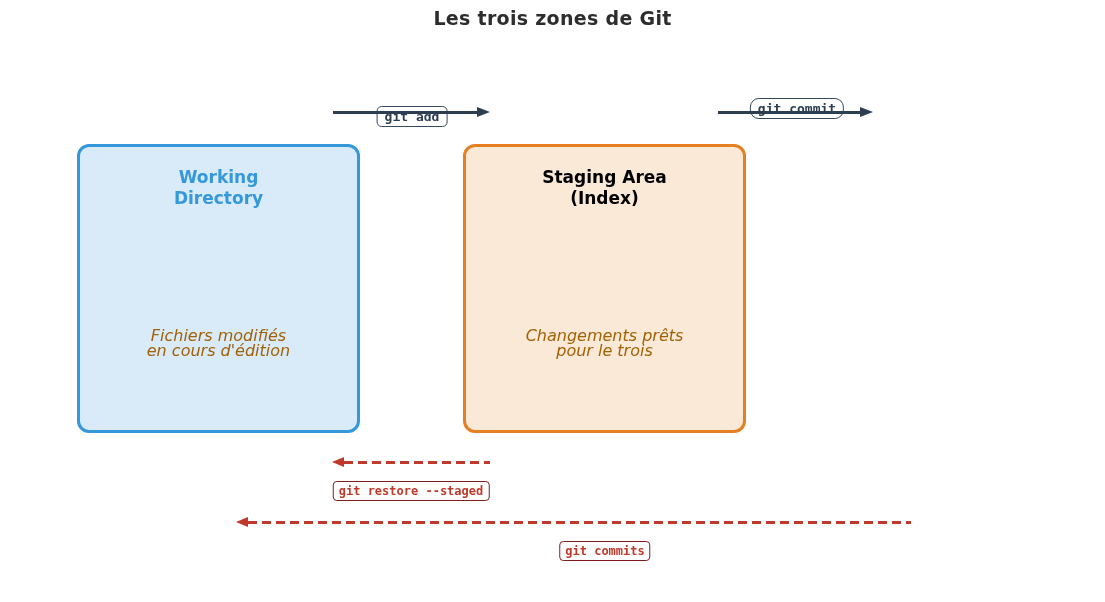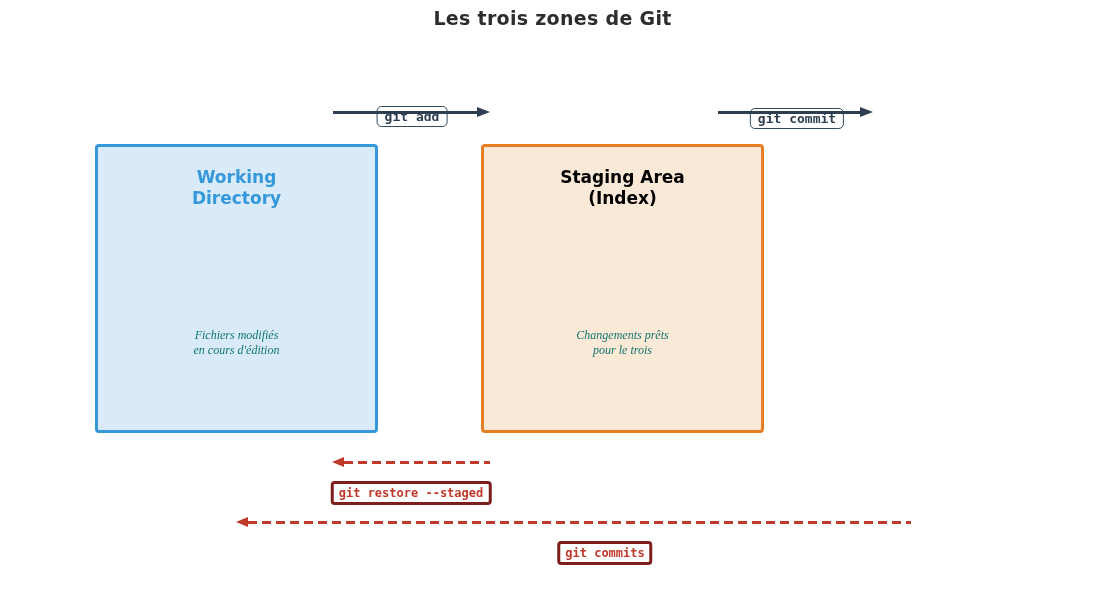--- a/index.html
+++ b/index.html
@@ -39,21 +39,21 @@
   .cmd-dark {
     font-size: 13px;
     color: #2c3e50;
     border: 1.5px solid #34495e;
     padding: 2px 7px;
     margin-top: 27px;
   }
   .cmd-red {
     font-size: 12px;
     color: #c0392b;
-    border: 3px solid #7f1d1d;
+    border: 1px solid #7f1d1d;
     padding: 2px 5px;
     border-radius: 4px;
   }
 
   
   .arrow-line-solid {
     position: absolute;
     height: 3px;
     background: #2c3e50;
   }
@@ -77,23 +77,22 @@
     border-bottom: 5px solid transparent;
     border-right: 12px solid #c0392b;
   }
 
   
   .zone {
     position: absolute;
     top: 144px;
     width: 283px;
     height: 289px;
-    border-radius: 4px;
+    border-radius: 12px;
     border: 3px solid;
-    margin-left: 18px;
   }
   .zone-working   { left: 77px;  border-color: #3498db; background: #d9eaf8; }
   .zone-staging   { left: 463px; border-color: #e67e22; background: #fbe9d7; }
   .zone-repo-clip {
     position: absolute;
     left: 848px; top: 144px;
     width: 245px; height: 289px;
     overflow: hidden;
   }
   .zone-repository {
@@ -115,39 +114,38 @@
   .zone-working .zone-title    { color: #3498db; }
   .zone-staging .zone-title    { color: #000000; }
   .zone-repository .zone-title { color: #27ae60; }
 
   .zone-subtitle {
     position: absolute;
     top: 181px;
     left: 0;
     width: 100%;
     text-align: center;
-    font-size: 12px;
+    font-size: 16px;
     font-style: italic;
     line-height: 15px;
-    color: #0f766e;
-    font-family: Liberation Serif, serif;
+    color: #a16207;
   }
 </style>
 </head>
 <body>
 
 <div class="canvas">
 
   <div class="diagram-title">Les trois zones de Git</div>
 
   <div class="cmd-label cmd-dark" style="left:412px; top:79px;">git add</div>
   <div class="arrow-line-solid" style="left:333px; top:111px; width:145px;"></div>
   <div class="arrow-head-right" style="left:477px; top:107px;"></div>
 
-  <div class="cmd-label cmd-dark" style="left:797px; top:81px;">git commit</div>
+  <div class="cmd-label cmd-dark" style="left:797px; top:71px;border-radius:9px;">git commit</div>
   <div class="arrow-line-solid" style="left:718px; top:111px; width:143px;"></div>
   <div class="arrow-head-right" style="left:860px; top:107px;"></div>
 
   <div class="zone zone-working">
     <div class="zone-title">
       <span>Working</span><br>
       <span>Directory</span>
     </div>
     <div class="zone-subtitle">
       <span>Fichiers modifiés</span><br>

